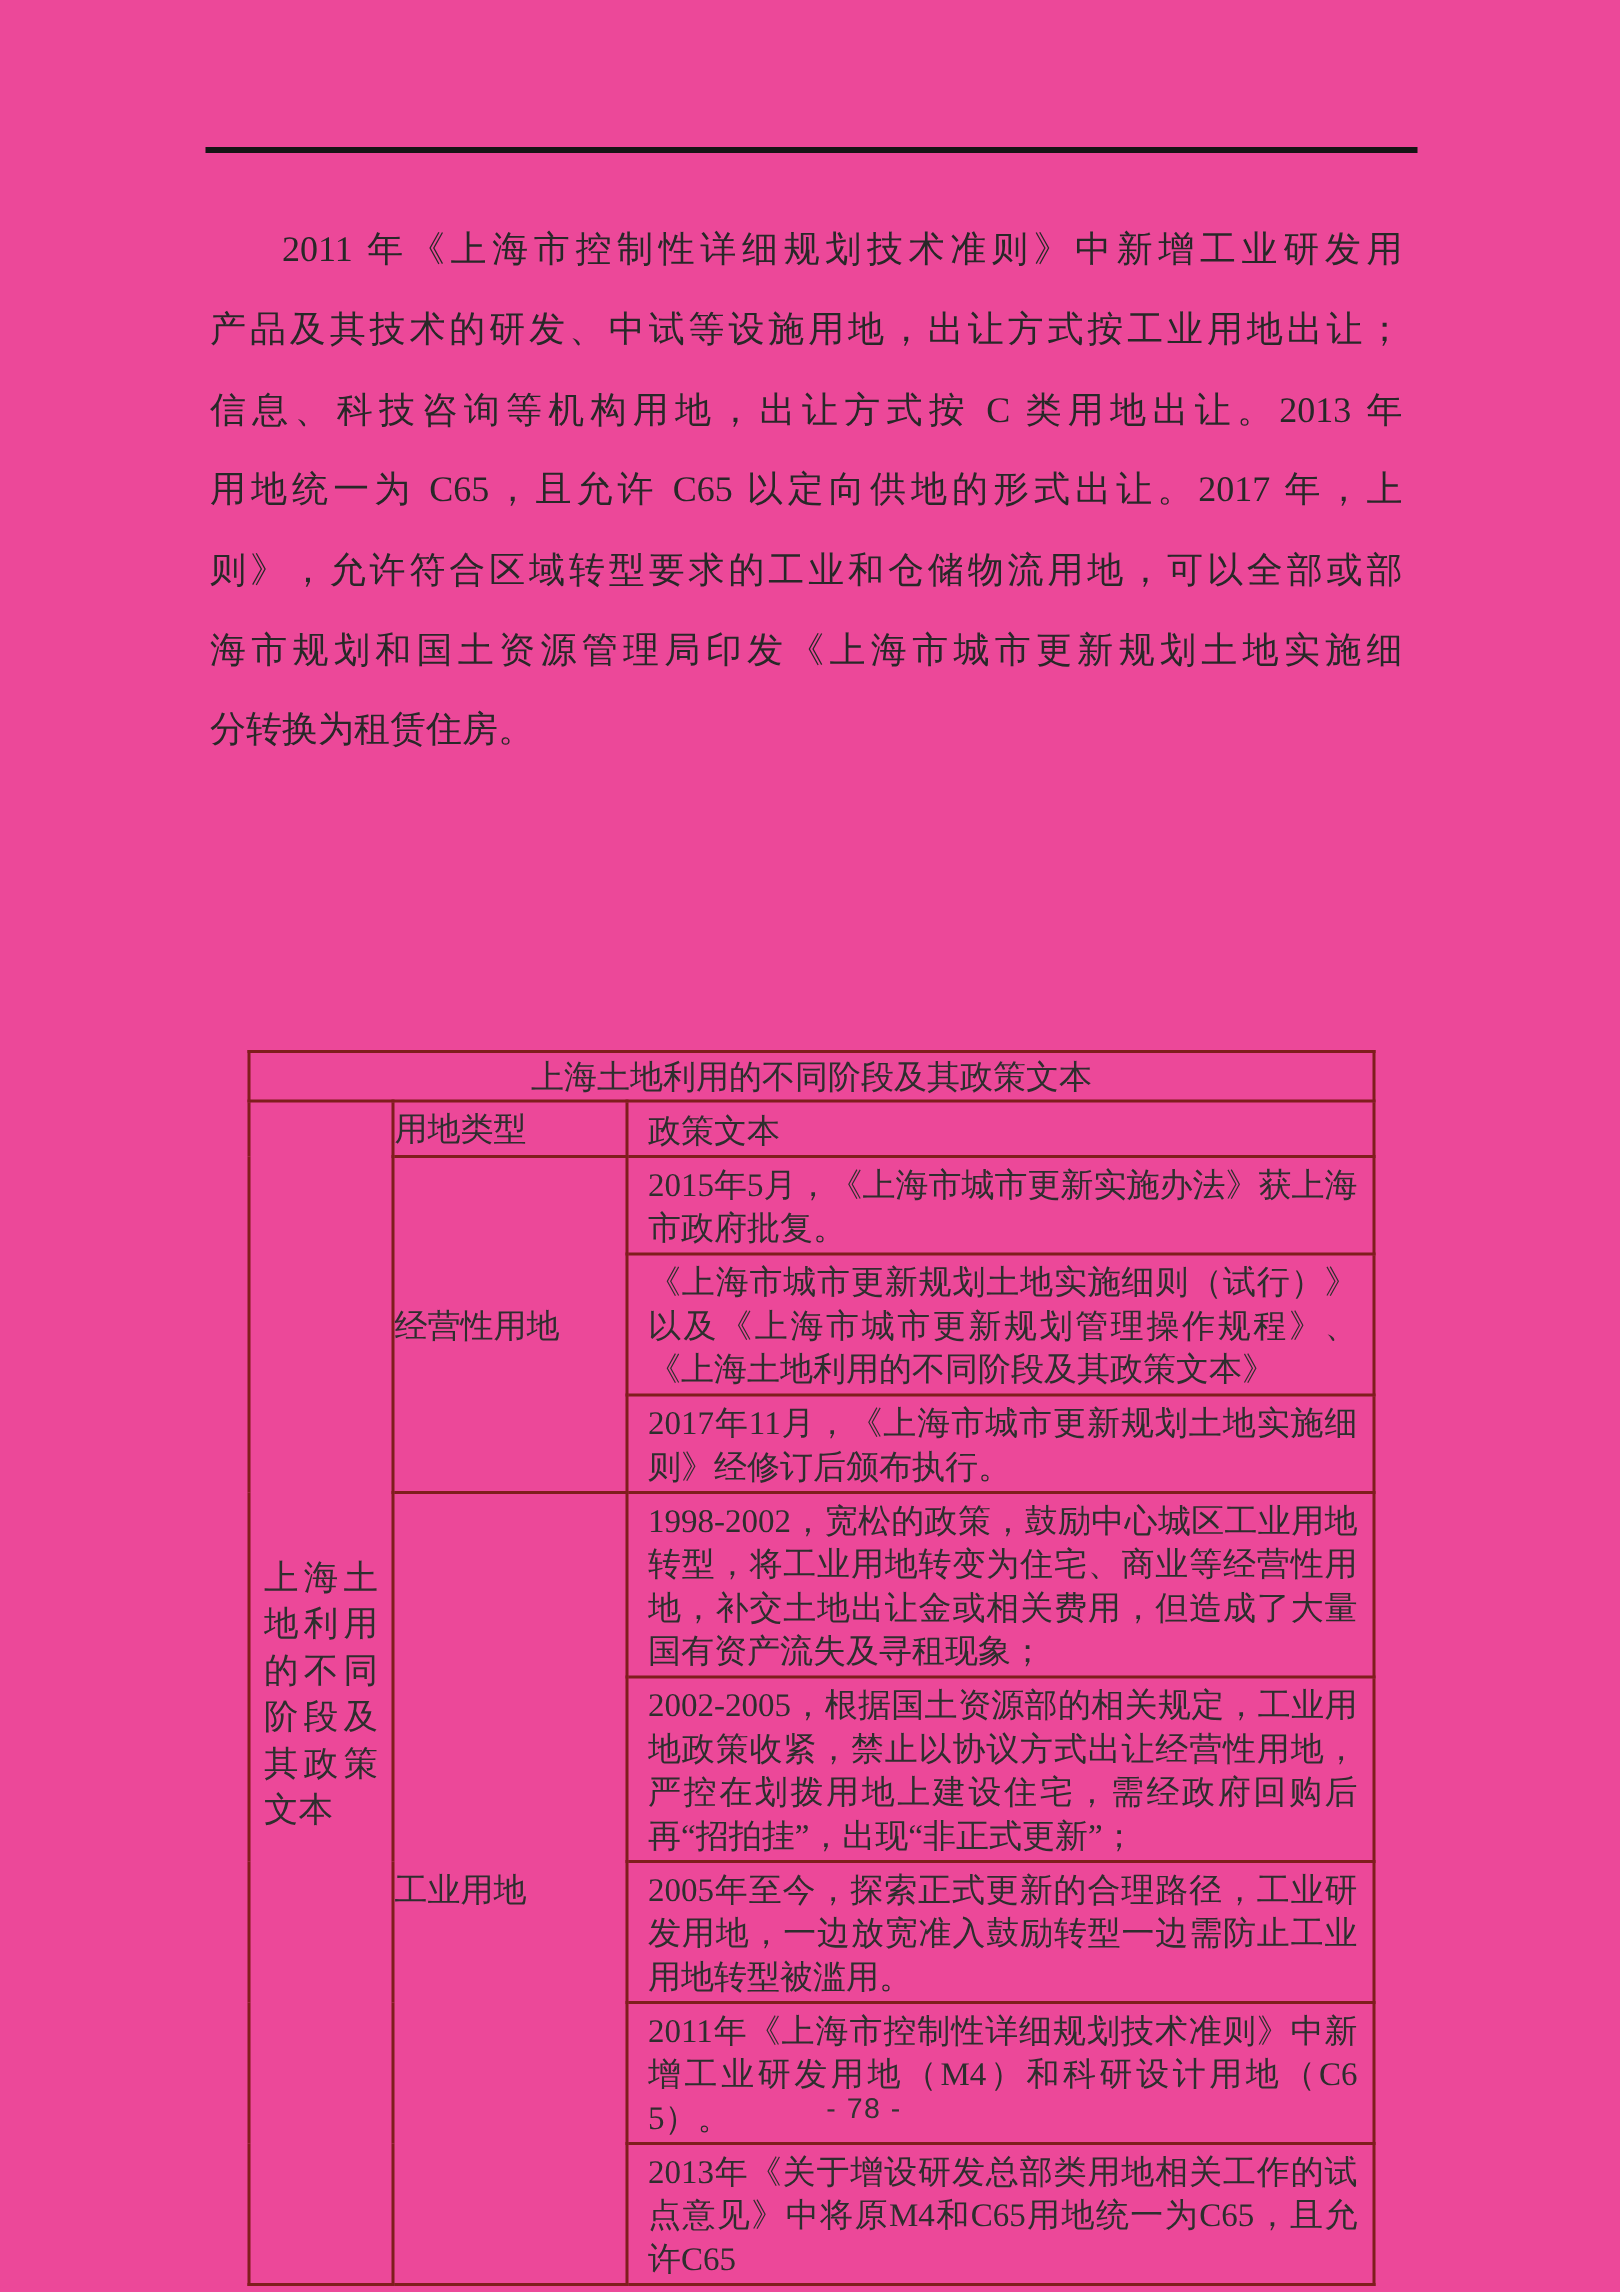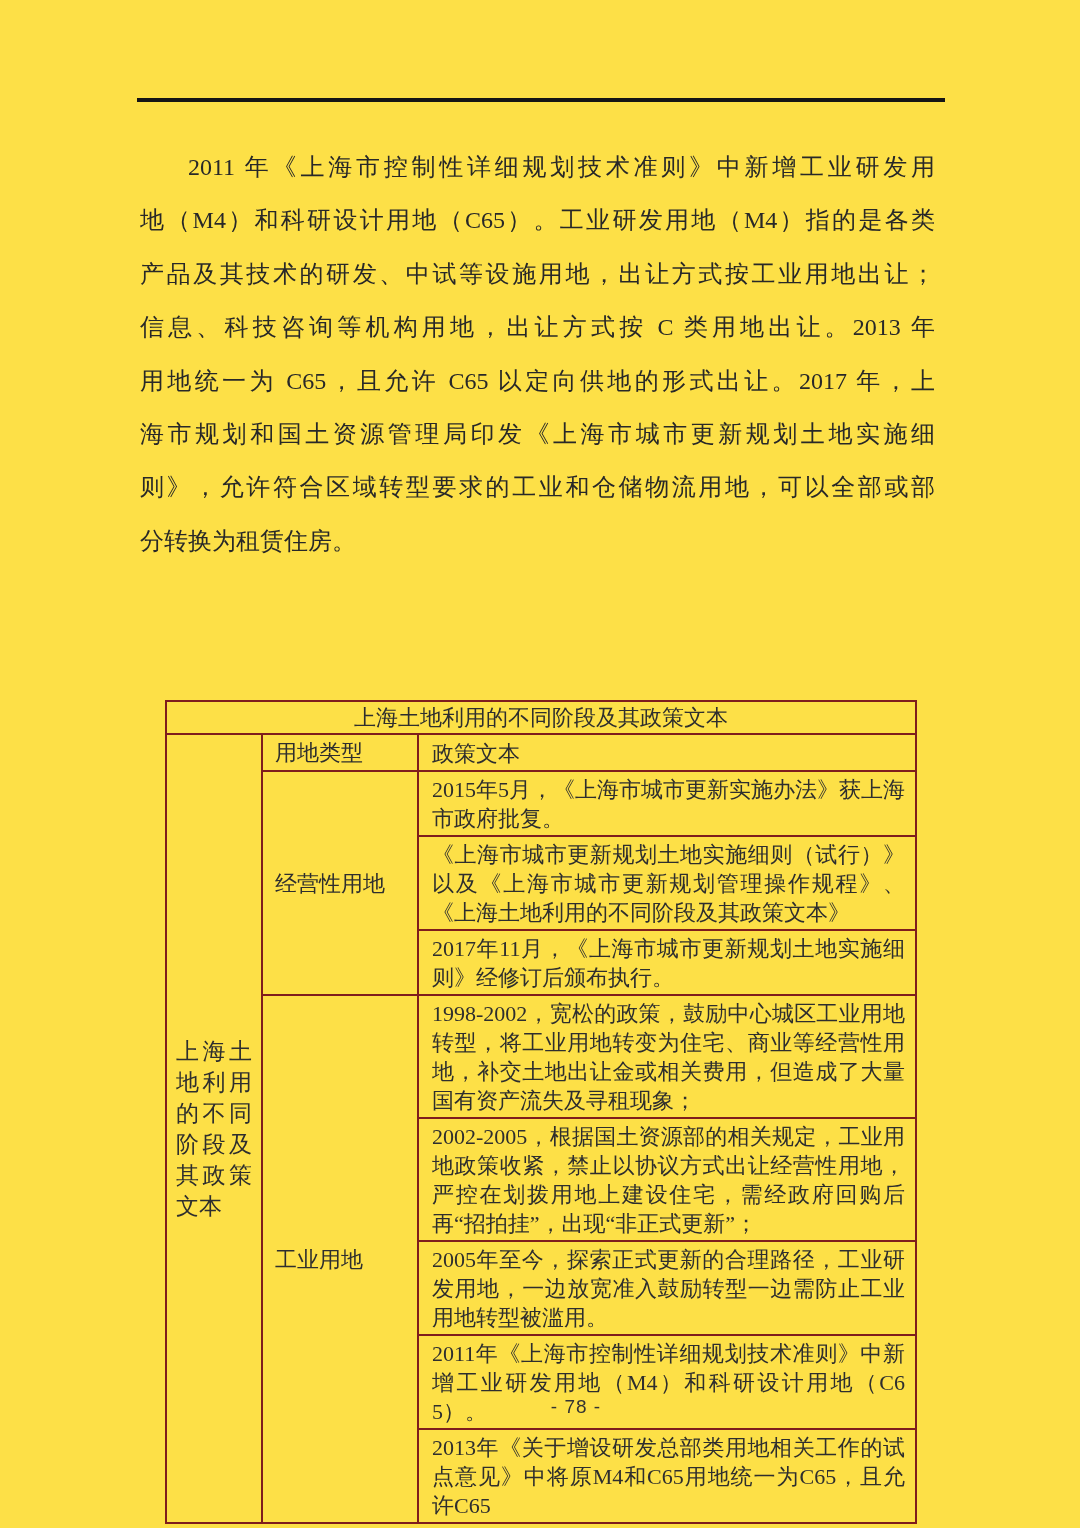--- a/index.html
+++ b/index.html
@@ -4,21 +4,21 @@
 <style>
   * { margin: 0; padding: 0; box-sizing: border-box; }
   html, body { background: #ffffff; }
   body {
     width: 1080px; height: 1528px;
     position: relative;
     font-family: "Liberation Serif", "DejaVu Serif", serif;
     color: #2b2b2b;
     overflow: hidden;
   }
-  .page { position: absolute; inset: 0; background: #fde047; }
+  .page { position: absolute; inset: 0; background: #ec4899; }
 
   .top-rule {
     position: absolute;
     left: 137px; top: 98px;
     width: 808px; height: 4px;
     background: #151515;
   }
 
   .body-paragraph {
     position: absolute;
@@ -65,21 +65,21 @@
   .stage-inner {
     width: 76px;
     margin: 0 auto;
     font-size: 23px;
     line-height: 31px;
     text-align: justify;
     word-break: break-all;
   }
   td.type-cell {
     text-align: left;
-    padding: 3px 6px 3px 12px;
+    padding: 3px 6px 3px 0;
     vertical-align: middle;
   }
   td.policy-cell {
     text-align: justify;
     word-break: break-all;
     padding: 3px 10px 2px 13px;
   }
   tr.header-row td { height: 31px; }
 
   .page-number {
@@ -96,26 +96,25 @@
 </style>
 </head>
 <body>
 
 <div class="page">
 
   <div class="top-rule"></div>
 
   <div class="body-paragraph">
     <div class="pline indent">2011 年《上海市控制性详细规划技术准则》中新增工业研发用</div>
-    <div class="pline">地（M4）和科研设计用地（C65）。工业研发用地（M4）指的是各类</div>
     <div class="pline">产品及其技术的研发、中试等设施用地，出让方式按工业用地出让；</div>
     <div class="pline">信息、科技咨询等机构用地，出让方式按 C 类用地出让。2013 年</div>
     <div class="pline">用地统一为 C65，且允许 C65 以定向供地的形式出让。2017 年，上</div>
+    <div class="pline">则》，允许符合区域转型要求的工业和仓储物流用地，可以全部或部</div>
     <div class="pline">海市规划和国土资源管理局印发《上海市城市更新规划土地实施细</div>
-    <div class="pline">则》，允许符合区域转型要求的工业和仓储物流用地，可以全部或部</div>
     <div class="pline last">分转换为租赁住房。</div>
   </div>
 
   <table class="policy-table">
     <colgroup>
       <col class="col-stage">
         <col class="col-type">
         <col class="col-text">
     </colgroup>
     <tbody>

